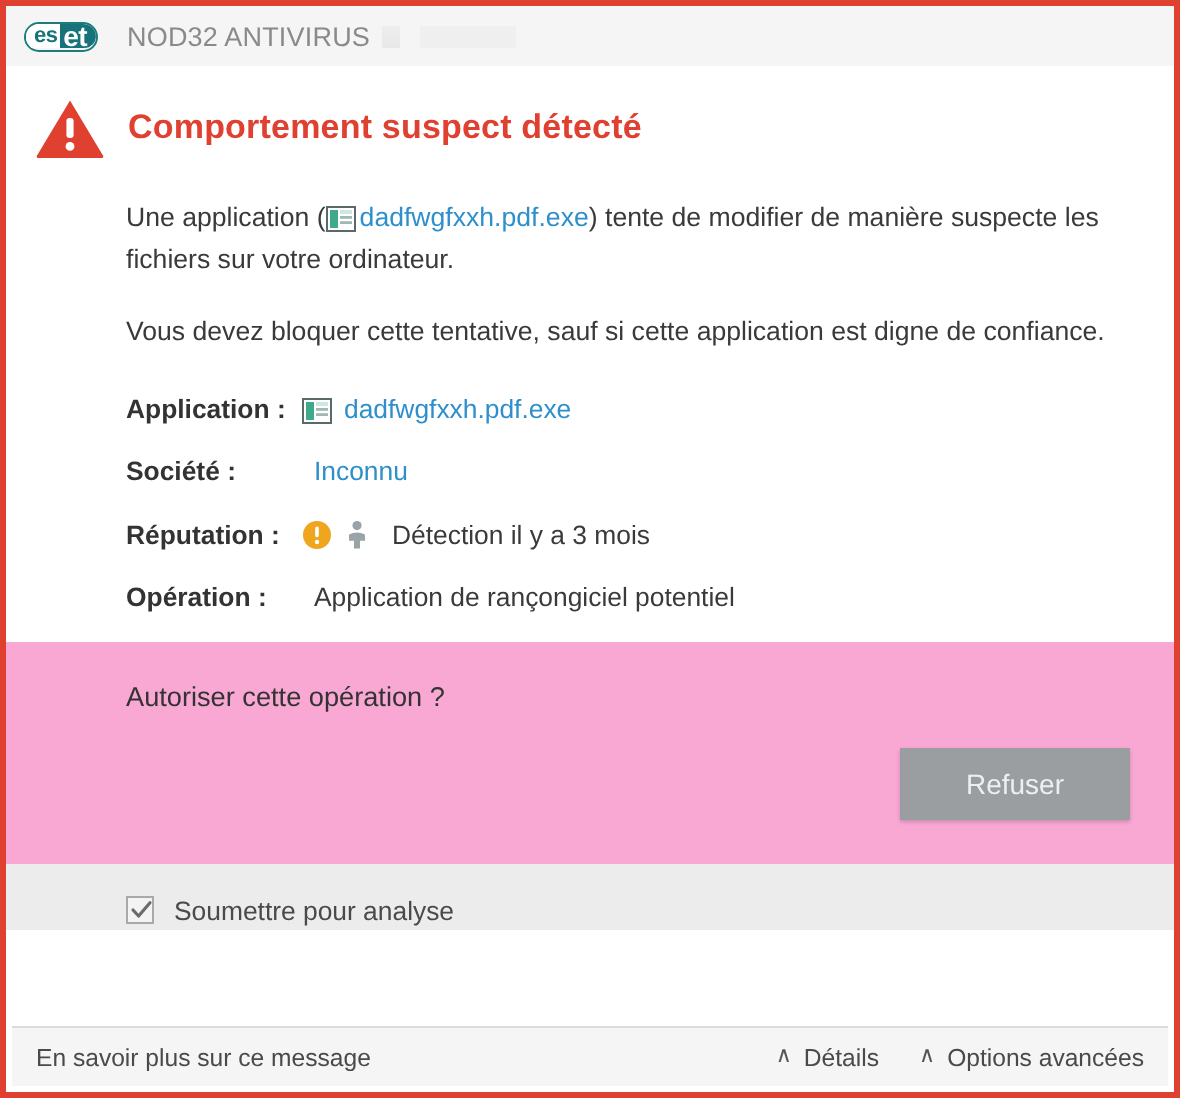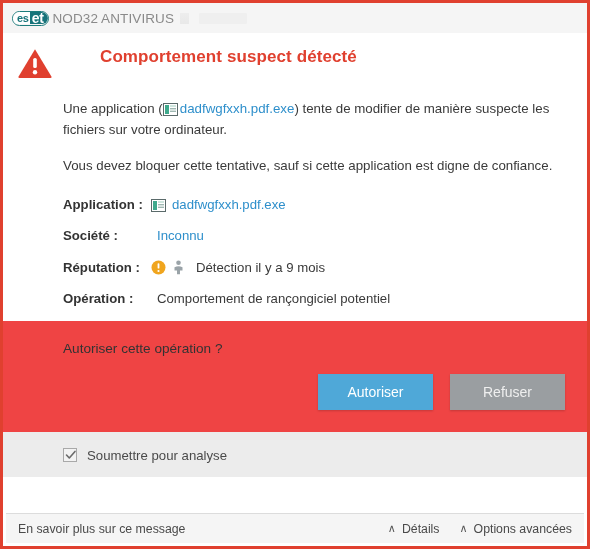--- a/index.html
+++ b/index.html
@@ -55,21 +55,21 @@
     color: #ffffff;
     background: #17737A;
     font-size: 14px;
     font-weight: bold;
     letter-spacing: -0.3px;
     padding: 0 4px 0 2px;
     line-height: 12px;
     border-radius: 0 6px 6px 0;
   }
   .product-name {
-    margin-left: 4px;
+    margin-left: 15px;
     font-size: 13.5px;
     color: #8a8a8a;
     letter-spacing: 0.1px;
     white-space: nowrap;
   }
   .redacted-chip {
     margin-left: 10px;
     width: 48px;
     height: 11px;
     background: #efefef;
@@ -83,24 +83,24 @@
     opacity: 0.85;
   }
 
   
   .body-white {
     background: #ffffff;
     padding: 0;
   }
   .alert-header {
     display: flex;
+    align-items: center;
     padding: 14px 0 0 14px;
     height: 48px;
     box-sizing: border-box;
-    gap: 36px;
   }
   .warn-icon { width: 36px; height: 32px; flex: 0 0 auto; }
   .alert-title {
     margin-left: 11px;
     color: #E0402F;
     font-size: 17px;
     font-weight: bold;
     letter-spacing: 0.1px;
   }
 
@@ -148,21 +148,21 @@
     display: flex;
     align-items: center;
   }
   .dvalue .link { margin-left: 0; }
   .rep-icons { display: inline-flex; align-items: center; margin-right: 12px; }
   .rep-icons svg { display: block; }
   .rep-gap { width: 7px; }
 
   
   .band-question {
-    background: #ef4444;
+    background: #f9a8d4;
     padding: 20px 22px 22px 60px;
     box-sizing: border-box;
   }
   .question {
     font-size: 13.6px;
     color: #333333;
     margin: 0 0 18px 0;
   }
   .btn-row {
     display: flex;
@@ -181,21 +181,21 @@
     line-height: 36px;
     text-align: center;
     padding: 0;
   }
   .btn-allow { background: #4FA8D8; }
   .btn-deny  { background: #9A9EA1; color: #efefef; }
 
   
   .band-checks {
     background: #ececec;
-    padding: 16px 22px 14px 60px;
+    padding: 16px 22px 2px 60px;
     box-sizing: border-box;
   }
   .chk-row {
     display: flex;
     align-items: center;
     margin-bottom: 14px;
   }
   .chk-row:last-child { margin-bottom: 0; }
   .chk-box {
     width: 14px;
@@ -317,37 +317,36 @@
                 <circle cx="7.5" cy="7.5" r="7" fill="#F0A51E"></circle>
                 <rect x="6.6" y="3.2" width="1.8" height="5.4" rx="0.9" fill="#ffffff"></rect>
                 <circle cx="7.5" cy="11" r="1.1" fill="#ffffff"></circle>
               </svg>
               <span class="rep-gap"></span>
               <svg width="11" height="15" viewBox="0 0 11 15">
                 <circle cx="5.5" cy="2.8" r="2.3" fill="#9AA3A8"></circle>
                 <path d="M1.5 7.2 Q5.5 5.4 9.5 7.2 L9.5 10.4 L7 10.4 L7 14.2 L4 14.2 L4 10.4 L1.5 10.4 Z" fill="#9AA3A8"></path>
               </svg>
             </span>
-            <span>Détection il y a 9 mois</span>
+            <span>Détection il y a 3 mois</span>
           </div>
         </div>
 
         <div class="drow">
           <div class="dlabel">Opération :</div>
-          <div class="dvalue" style="padding-left:6px;">Comportement de rançongiciel potentiel</div>
+          <div class="dvalue" style="padding-left:6px;">Application de rançongiciel potentiel</div>
         </div>
 
       </div>
     </div>
   </div>
 
   <div class="band-question">
     <div class="question">Autoriser cette opération ?</div>
     <div class="btn-row">
-      <button class="btn btn-allow">Autoriser</button>
       <button class="btn btn-deny">Refuser</button>
     </div>
   </div>
 
   <div class="band-checks">
     <div class="chk-row">
       <span class="chk-box">
         <svg width="12" height="12" viewBox="0 0 12 12">
           <path d="M1.5 6 L4.3 9 L10 2.4" fill="none" stroke="#6b6b6b" stroke-width="1.6" stroke-linecap="round" stroke-linejoin="round"></path>
         </svg>

